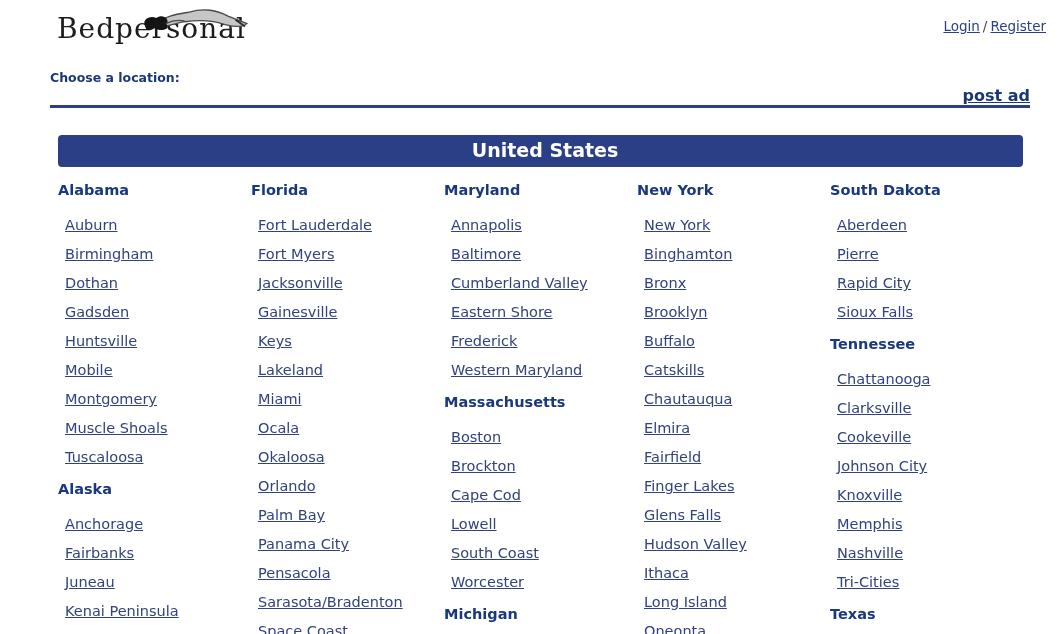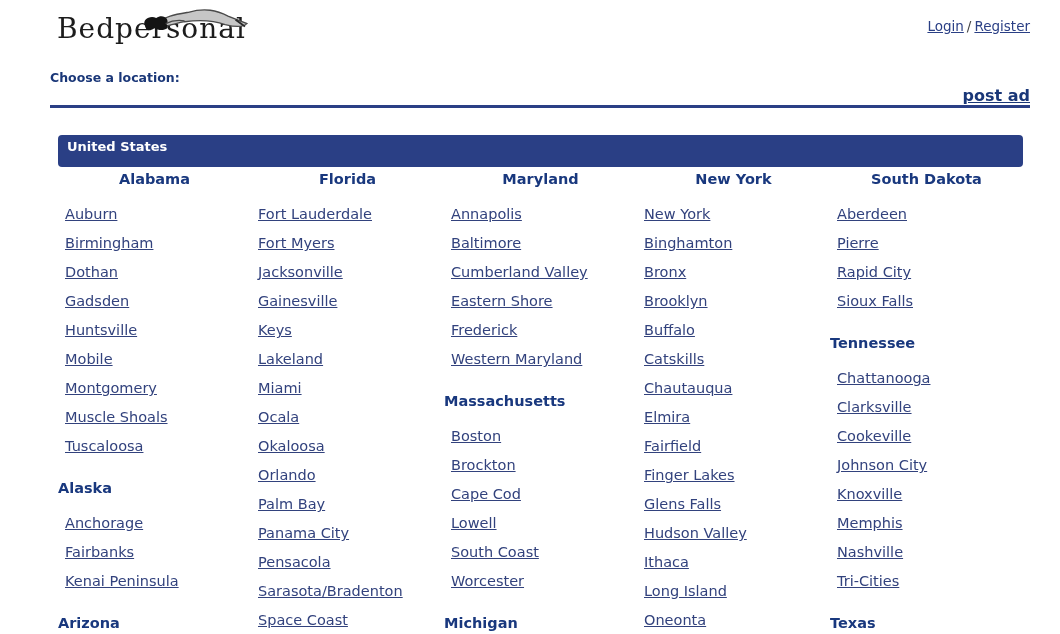--- a/index.html
+++ b/index.html
@@ -12,51 +12,52 @@
   a { color:#32427d; text-decoration:underline; cursor:pointer; }
 
   
   .header { position:relative; height:62px; }
   .logo { position:absolute; left:57px; top:12px; display:inline-block; text-decoration:none; }
   .logo-text {
     font-family:"DejaVu Serif","Liberation Serif",serif;
     font-size:28px; color:#1c1c1c; letter-spacing:1px; text-decoration:none;
   }
   .logo-figure { position:absolute; left:78px; top:-12px; width:118px; height:34px; }
-  .auth { position:absolute; right:30px; top:18px; font-size:13.5px; }
+  .auth { position:absolute; right:14px; top:18px; font-size:13.5px; }
   .auth a { color:#2a3f85; }
   .auth .sep { color:#444; text-decoration:none; padding:0 3px; }
 
   
   .subheader {
     display:flex; justify-content:space-between; align-items:flex-end;
     margin:8px 30px 0 50px;
   }
   .choose-label { font-size:12.5px; font-weight:bold; color:#1a3778; padding-bottom:20px; }
   .post-ad { font-size:16px; font-weight:bold; color:#1a3778; }
   .rule { margin:0 30px 0 50px; border-bottom:3px solid #2a3f85; }
 
   
   .country-bar {
     margin:27px 37px 0 58px;
     background:#2a3f85; color:#ffffff;
-    font-size:13px; font-weight:bold;
+    font-size:19px; font-weight:bold;
     border-radius:4px;
     padding:4px 0 6px 9px;
     height:32px;
+    text-align:center;
   }
 
   
   .columns { display:flex; margin:0 37px 0 58px; }
   .col { width:195px; }
   .state {
     font-size:14.5px; font-weight:bold; color:#19387e;
-    margin-top:25px;
-  }
-  .col .state:first-child { margin-top:4px;text-align:center; }
+    margin-top:15px;
+  }
+  .col .state:first-child { margin-top:15px; }
   .cities { list-style:none; padding-left:7px; margin-top:18px; }
   .cities li { margin-top:11px; line-height:17px; }
   .cities a { font-size:14.5px; }
 </style>
 </head>
 <body>
 
 <div class="header">
   <a class="logo" href="#">
     <span class="logo-text">Bedpersonal</span>
@@ -93,20 +94,21 @@
         <li><a href="#">Huntsville</a></li>
         <li><a href="#">Mobile</a></li>
         <li><a href="#">Montgomery</a></li>
         <li><a href="#">Muscle Shoals</a></li>
         <li><a href="#">Tuscaloosa</a></li>
       </ul>
       <div class="state">Alaska</div>
       <ul class="cities">
         <li><a href="#">Anchorage</a></li>
         <li><a href="#">Fairbanks</a></li>
+        <li><a href="#">Juneau</a></li>
         <li><a href="#">Kenai Peninsula</a></li>
       </ul>
       <div class="state">Arizona</div>
     </div>
     <div class="col">
       <div class="state">Florida</div>
       <ul class="cities">
         <li><a href="#">Fort Lauderdale</a></li>
         <li><a href="#">Fort Myers</a></li>
         <li><a href="#">Jacksonville</a></li>

